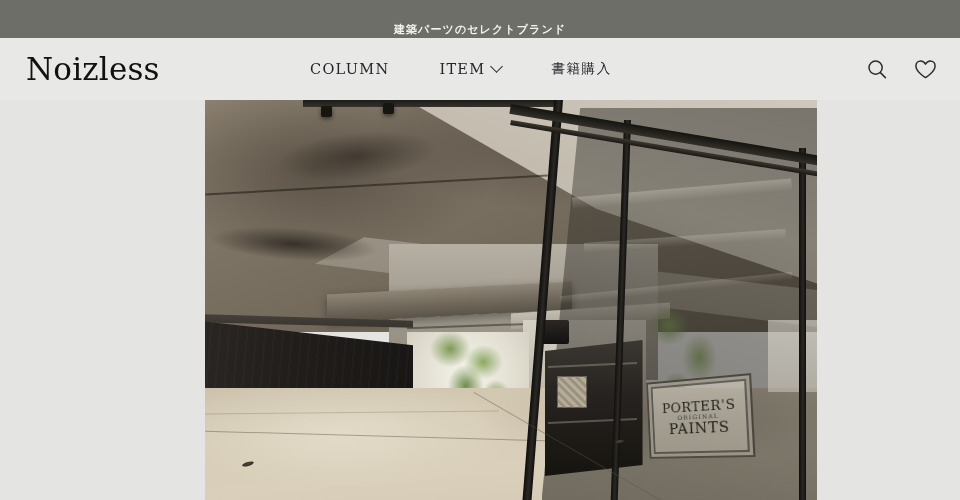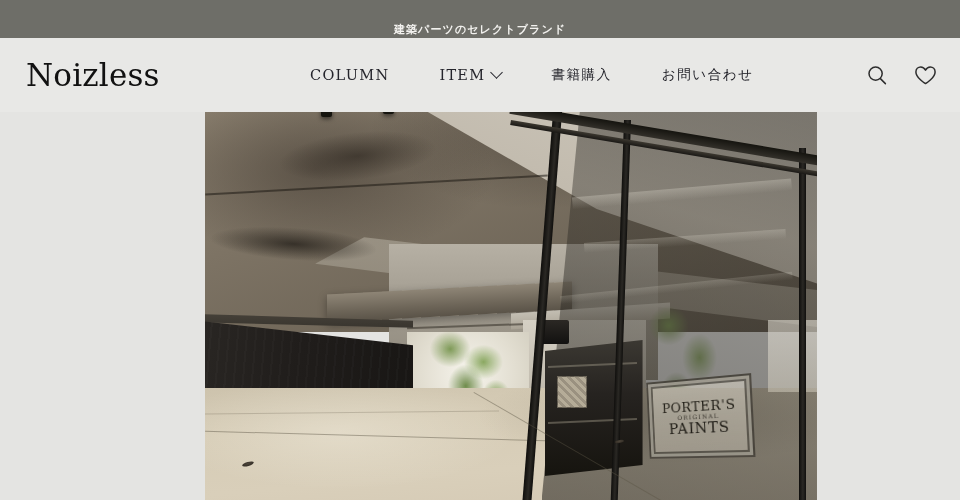--- a/index.html
+++ b/index.html
@@ -30,21 +30,21 @@
     font-family: "DejaVu Sans", sans-serif;
     font-size: 11px;
     letter-spacing: 1.1px;
     font-weight: 600;
     white-space: nowrap;
     margin-top: 20px;
   }
 
   
   .site-header {
-    height: 74px;
+    height: 62px;
     background: #e8e8e6;
     display: flex;
     align-items: center;
     width: 100%;
     position: relative;
     z-index: 5;
   }
 
   .brand-logo {
     position: absolute;
@@ -426,23 +426,20 @@
 
     <div class="nav-item">
       <span>ITEM</span>
       <i class="chev"></i>
     </div>
 
     <div class="nav-item jp">
       <span>書籍購入</span>
     </div>
 
-    <div class="nav-item jp">
-      <span>お問い合わせ</span>
-    </div>
 
   </nav>
 
   <div class="header-icons">
 
     <button class="icon-btn" aria-label="search">
       <svg width="22" height="22" viewBox="0 0 22 22" fill="none">
         <circle cx="9.6" cy="9.6" r="6.6" stroke="#2d2d2d" stroke-width="1.5"></circle>
         <line x1="14.4" y1="14.6" x2="19.4" y2="19.6" stroke="#2d2d2d" stroke-width="1.5" stroke-linecap="round"></line>
       </svg>

